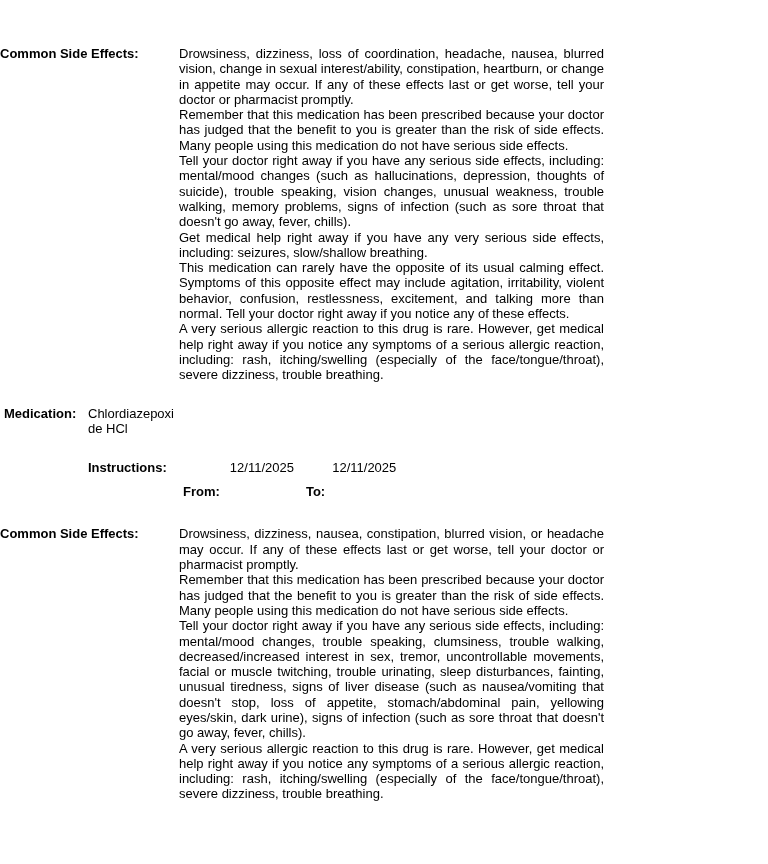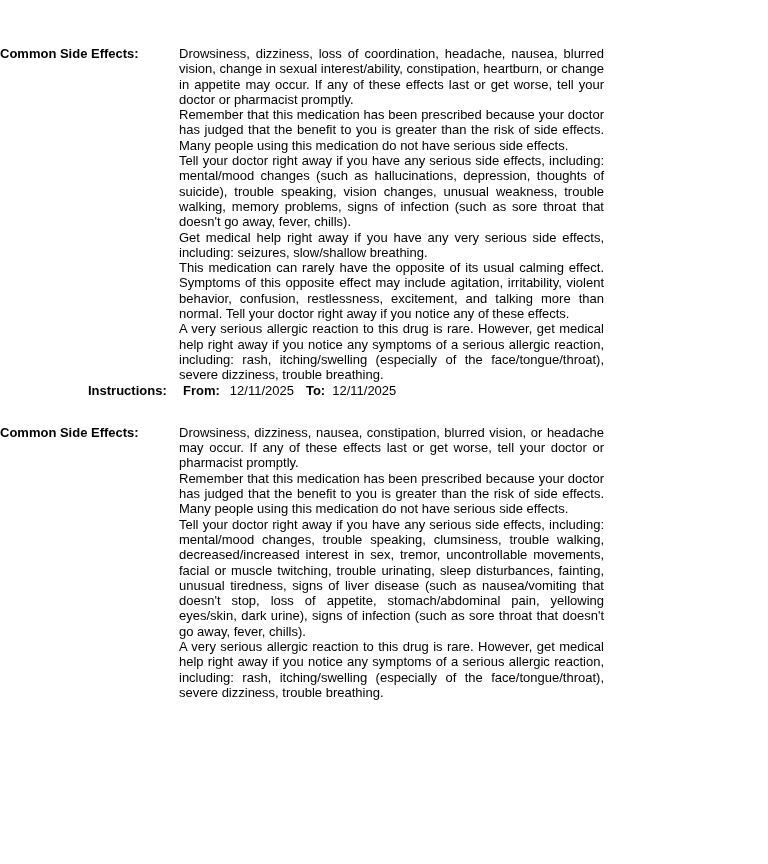--- a/index.html
+++ b/index.html
@@ -63,20 +63,21 @@
     width: 95px;
     flex-shrink: 0;
     font-weight: bold;
   }
   .instr-value {
     width: 192px;
     flex-shrink: 0;
   }
   .from-label, .to-label {
     font-weight: bold;
+    margin-top: 48px;
   }
   .from-value {
     margin-left: 10px;
   }
   .to-label {
     margin-left: 12px;
   }
   .to-value {
     margin-left: 7px;
   }
@@ -92,20 +93,24 @@
   <div class="section">
     <div class="label-col">Common Side Effects:</div>
     <div class="text-col">Drowsiness, dizziness, loss of coordination, headache, nausea, blurred vision, change in sexual interest/ability, constipation, heartburn, or change in appetite may occur. If any of these effects last or get worse, tell your doctor or pharmacist promptly.
 Remember that this medication has been prescribed because your doctor has judged that the benefit to you is greater than the risk of side effects. Many people using this medication do not have serious side effects.
 Tell your doctor right away if you have any serious side effects, including: mental/mood changes (such as hallucinations, depression, thoughts of suicide), trouble speaking, vision changes, unusual weakness, trouble walking, memory problems, signs of infection (such as sore throat that doesn't go away, fever, chills).
 Get medical help right away if you have any very serious side effects, including: seizures, slow/shallow breathing.
 This medication can rarely have the opposite of its usual calming effect. Symptoms of this opposite effect may include agitation, irritability, violent behavior, confusion, restlessness, excitement, and talking more than normal. Tell your doctor right away if you notice any of these effects.
 A very serious allergic reaction to this drug is rare. However, get medical help right away if you notice any symptoms of a serious allergic reaction, including: rash, itching/swelling (especially of the face/tongue/throat), severe dizziness, trouble breathing.</div>
   </div>
 
+  <div class="med-row">
+    <div class="med-label">Medication:</div>
+    <div class="med-name">Chlordiazepoxide HCl</div>
+  </div>
 
   <div class="instr-row">
     <div class="instr-spacer"></div>
     <div class="instr-label">Instructions:</div>
     <span class="from-label">From:</span>
     <span class="from-value">12/11/2025</span>
     <span class="to-label">To:</span>
     <span class="to-value">12/11/2025</span>
   </div>
 

